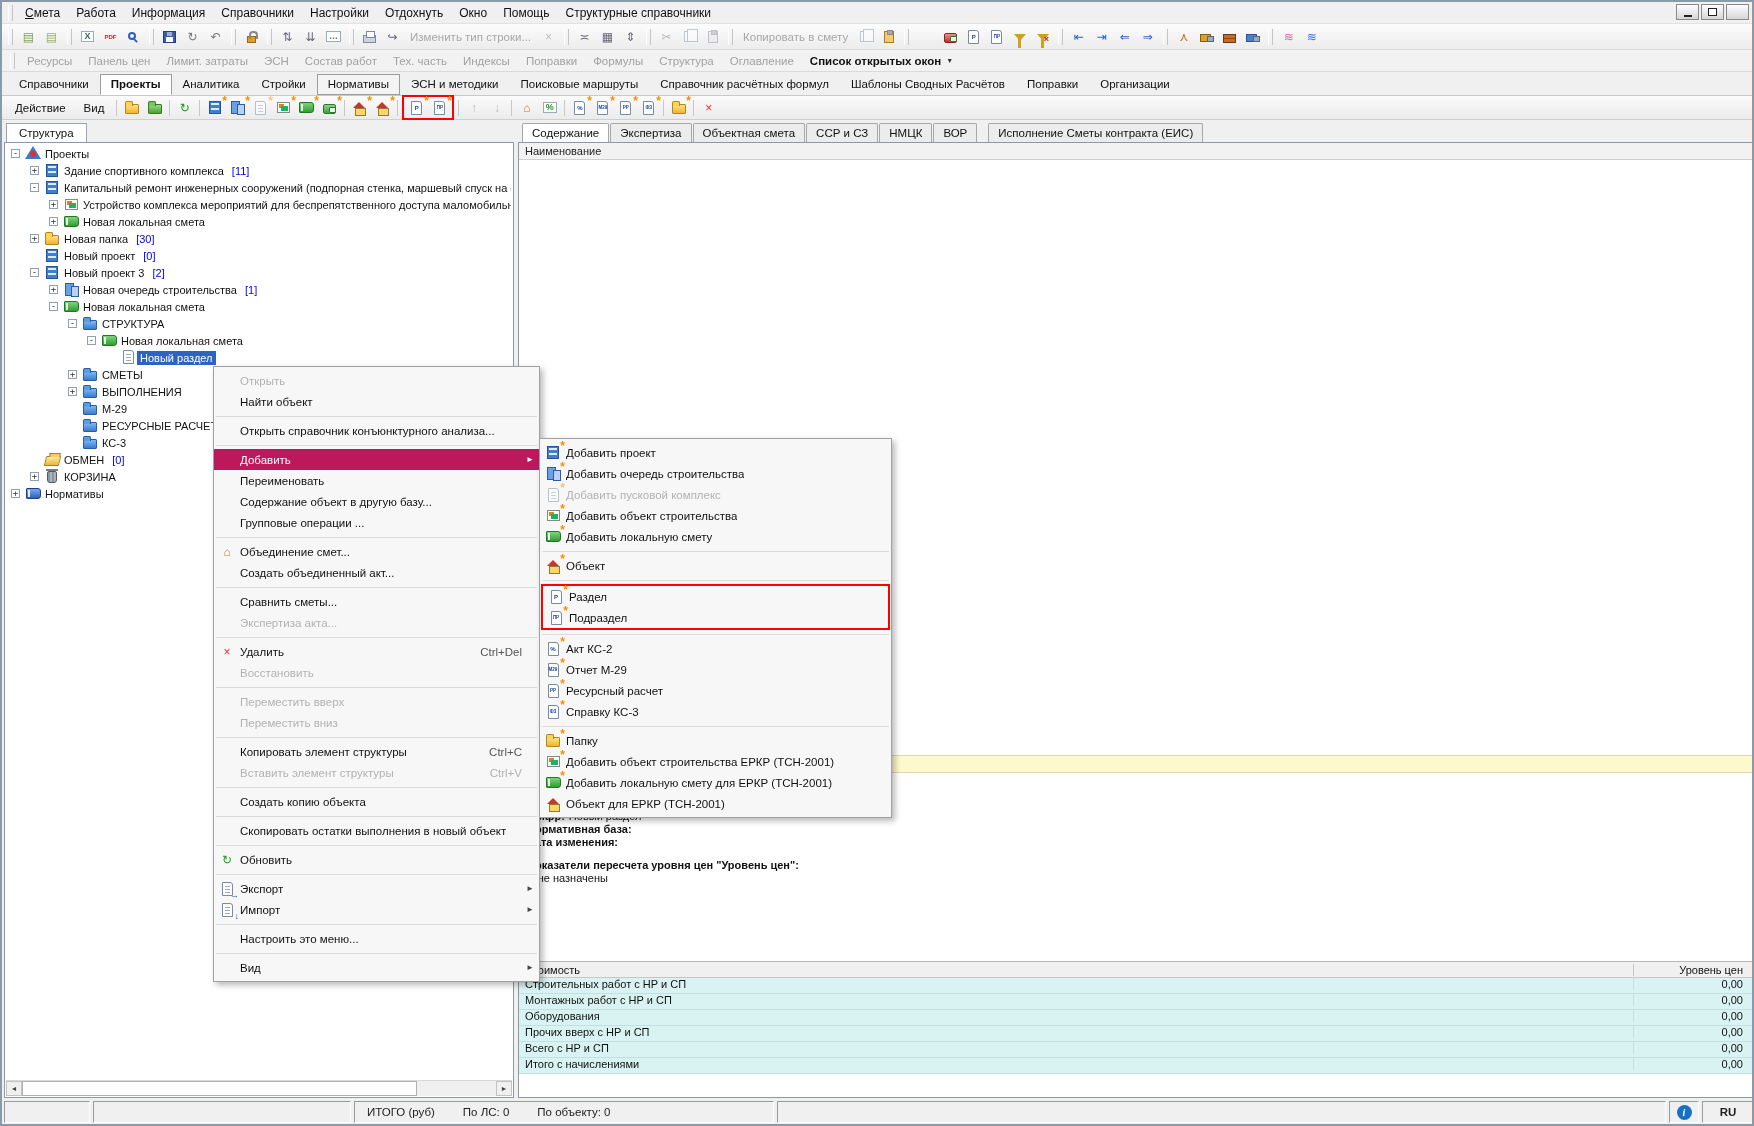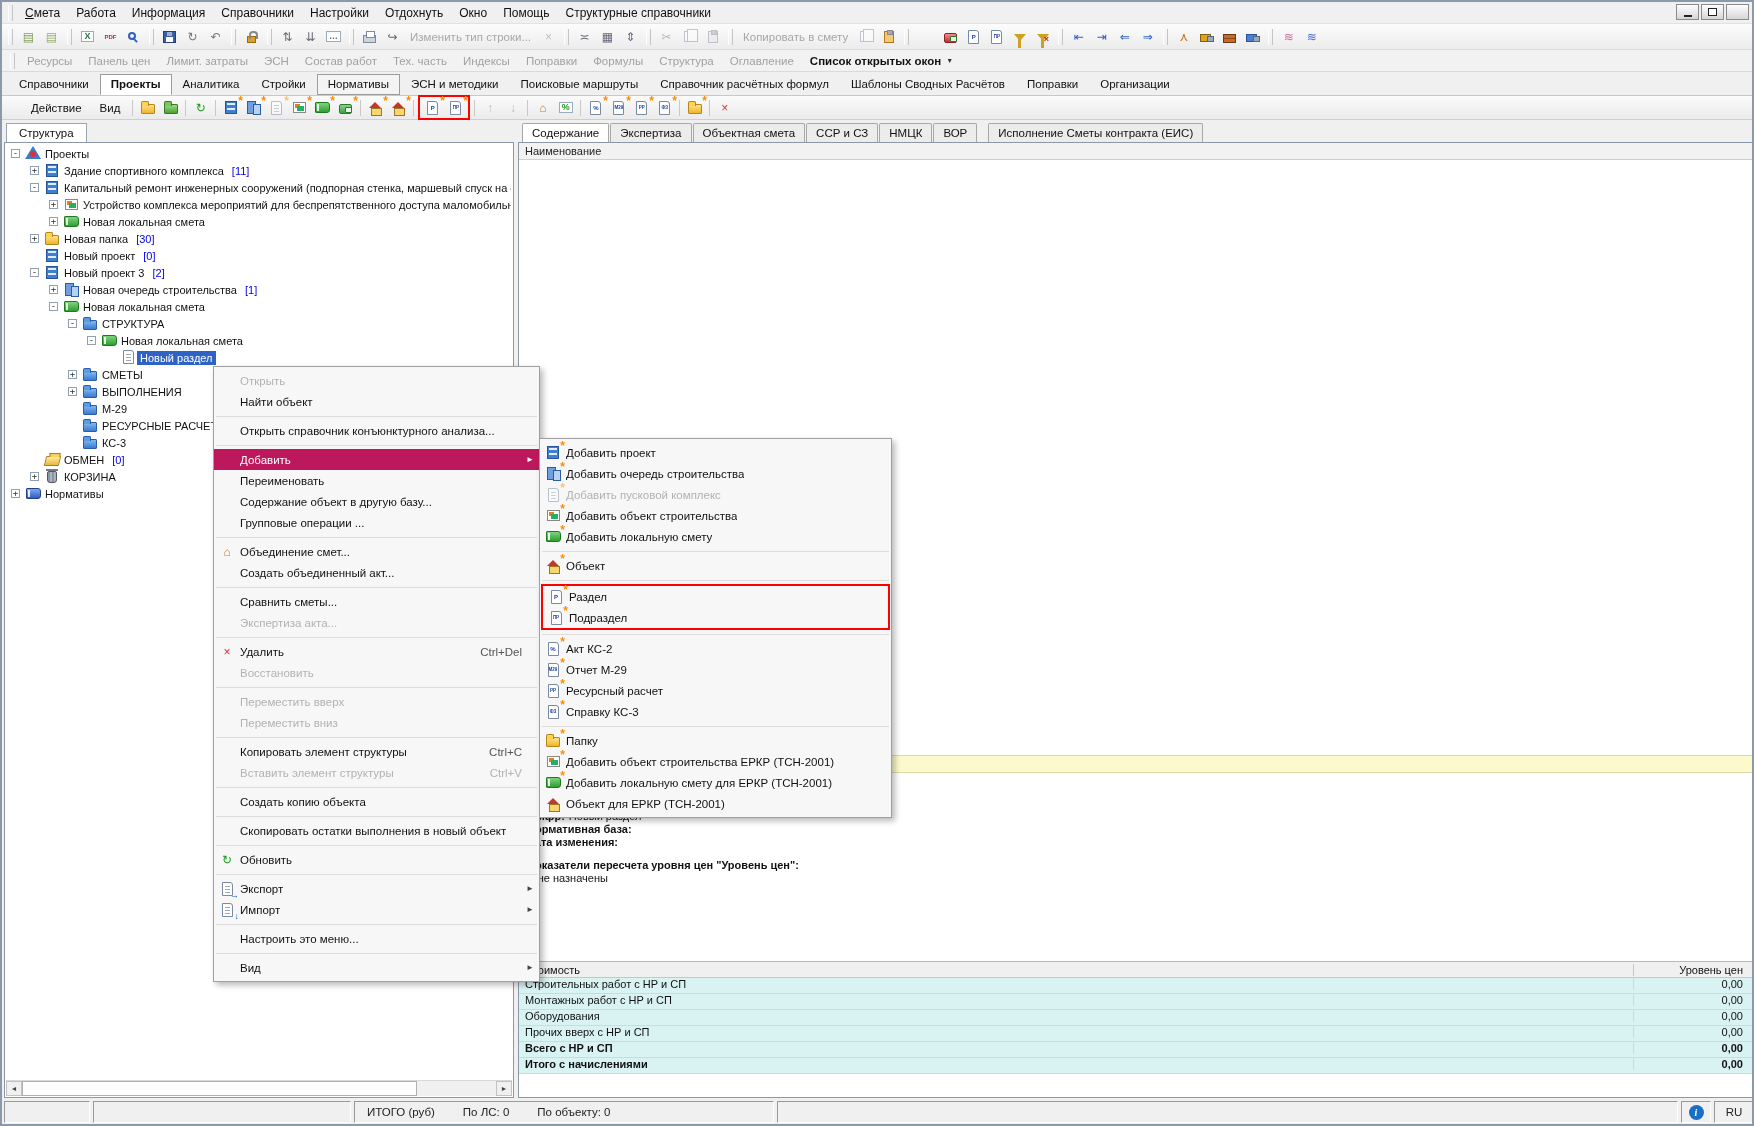--- a/index.html
+++ b/index.html
@@ -33,21 +33,21 @@
   .openwin{color:#111;font-weight:bold;font-size:11.5px;padding:0 8px;display:flex;align-items:center;gap:5px}
   .caret{font-size:7px;color:#333}
 
   .tabs1{position:absolute;top:70px;left:0;right:0;height:24px;background:#f0f0f0;display:flex;align-items:flex-end;
          padding-left:6px;border-bottom:1px solid #c9c9c9}
   .wtab{padding:3px 10px 4px;font-size:11.5px;white-space:nowrap;border:1px solid transparent}
   .wtab.active{background:#fff;border-color:#9c9c9c;border-bottom-color:#fff;font-weight:bold}
   .wtab.framed{border-color:#9c9c9c;background:#f4f4f4}
 
   .abar{position:absolute;top:94px;left:0;right:0;height:24px;background:linear-gradient(#fbfbfb,#ebebeb);
-        border-bottom:1px solid #cfcfcf;display:flex;align-items:center;padding-left:20px}
+        border-bottom:1px solid #cfcfcf;display:flex;align-items:center;padding-left:4px}
   .amenu{padding:2px 9px;font-size:11.5px}
   .asep{width:1px;height:16px;background:#c8c8c8;margin:0 3px;flex:none}
   .abtn{width:23px;height:21px;display:flex;align-items:center;justify-content:center;flex:none}
   .redbox{display:flex;border:2px solid #ff0000;padding:0 1px;margin:0 1px;flex:none}
 
   
   .main{position:absolute;top:118px;left:0;width:1754px;height:980px;background:#f0f0f0}
   .lpanel{position:absolute;left:2px;top:0;width:510px;height:980px}
   .ltabrow{height:22px;display:flex;align-items:flex-end;padding-left:2px}
   .ltab{background:#fff;border:1px solid #9aa5b0;border-bottom:0;padding:3px 12px;font-size:11.5px}
@@ -82,31 +82,31 @@
   .yellowband{height:18px;background:#fcf9cc;border-top:1px solid #dcd8ac;border-bottom:1px solid #dcd8ac;flex:none}
   .infoarea{height:188px;padding:37px 0 0 8px;font-size:11px;flex:none;background:#fff}
   .infoline{height:13px;white-space:nowrap}
   .infoline .ival{margin-left:4px}
   .gapline{height:10px}
   .totals{flex:none;border-top:1px solid #b8b8b8}
   .thead{height:16px;display:flex;background:#f0f0f0;border-bottom:1px solid #c6c6c6;font-size:11px;align-items:center}
   .tlabelcol{flex:1;padding-left:6px;white-space:nowrap;overflow:hidden}
   .tvalcol{width:120px;text-align:right;padding-right:10px;border-left:1px solid #c6c6c6;flex:none}
   .trow2{height:16px;display:flex;background:#d9f2f2;border-bottom:1px solid #c2e0e0;font-size:11px;align-items:flex-start}
-  .trow2.bold{font-weight:bold}
+  .trow2.bold{font-weight:normal}
   .trow2 .tvalcol{border-left-color:#c2e0e0}
   .tfiller{height:23px;background:#fff;flex:none}
 
   
   .statusbar{position:absolute;left:0;top:1098px;width:1754px;height:24px;background:#f0f0f0;display:flex;gap:3px;
              padding:1px 2px;align-items:stretch}
   .scell{border:1px solid;border-color:#9a9a9a #fdfdfd #fdfdfd #9a9a9a;background:#f0f0f0;display:flex;
          align-items:center;font-size:11.5px;color:#222}
   .sc1{width:86px}.sc2{width:258px}.sc3{width:420px;padding-left:12px;gap:28px}.sc4{flex:1}
-  .sc5{width:30px;justify-content:center}.sc6{width:40px;justify-content:center;font-weight:normal}
+  .sc5{width:30px;justify-content:center}.sc6{width:52px;justify-content:center;font-weight:bold}
   .iinfo{width:15px;height:15px;border-radius:50%;background:#1a6fc4;color:#fff;font-style:italic;font-weight:bold;
          font-size:10px;display:flex;align-items:center;justify-content:center;font-family:"Liberation Serif",serif}
 
   
   .cmenu{position:absolute;background:#f7f7f7;border:1px solid #a0a0a0;box-shadow:3px 3px 6px rgba(0,0,0,.28);
          padding:3px 0;font-size:11.5px;z-index:40}
   .cmenu.root{left:211px;top:364px;width:327px}
   .cmenu.sub{left:537px;top:436px;width:353px;z-index:41}
   .mi{height:21px;display:flex;align-items:center;padding-right:5px}
   .mi .icol{width:26px;display:flex;justify-content:center;flex:none}

